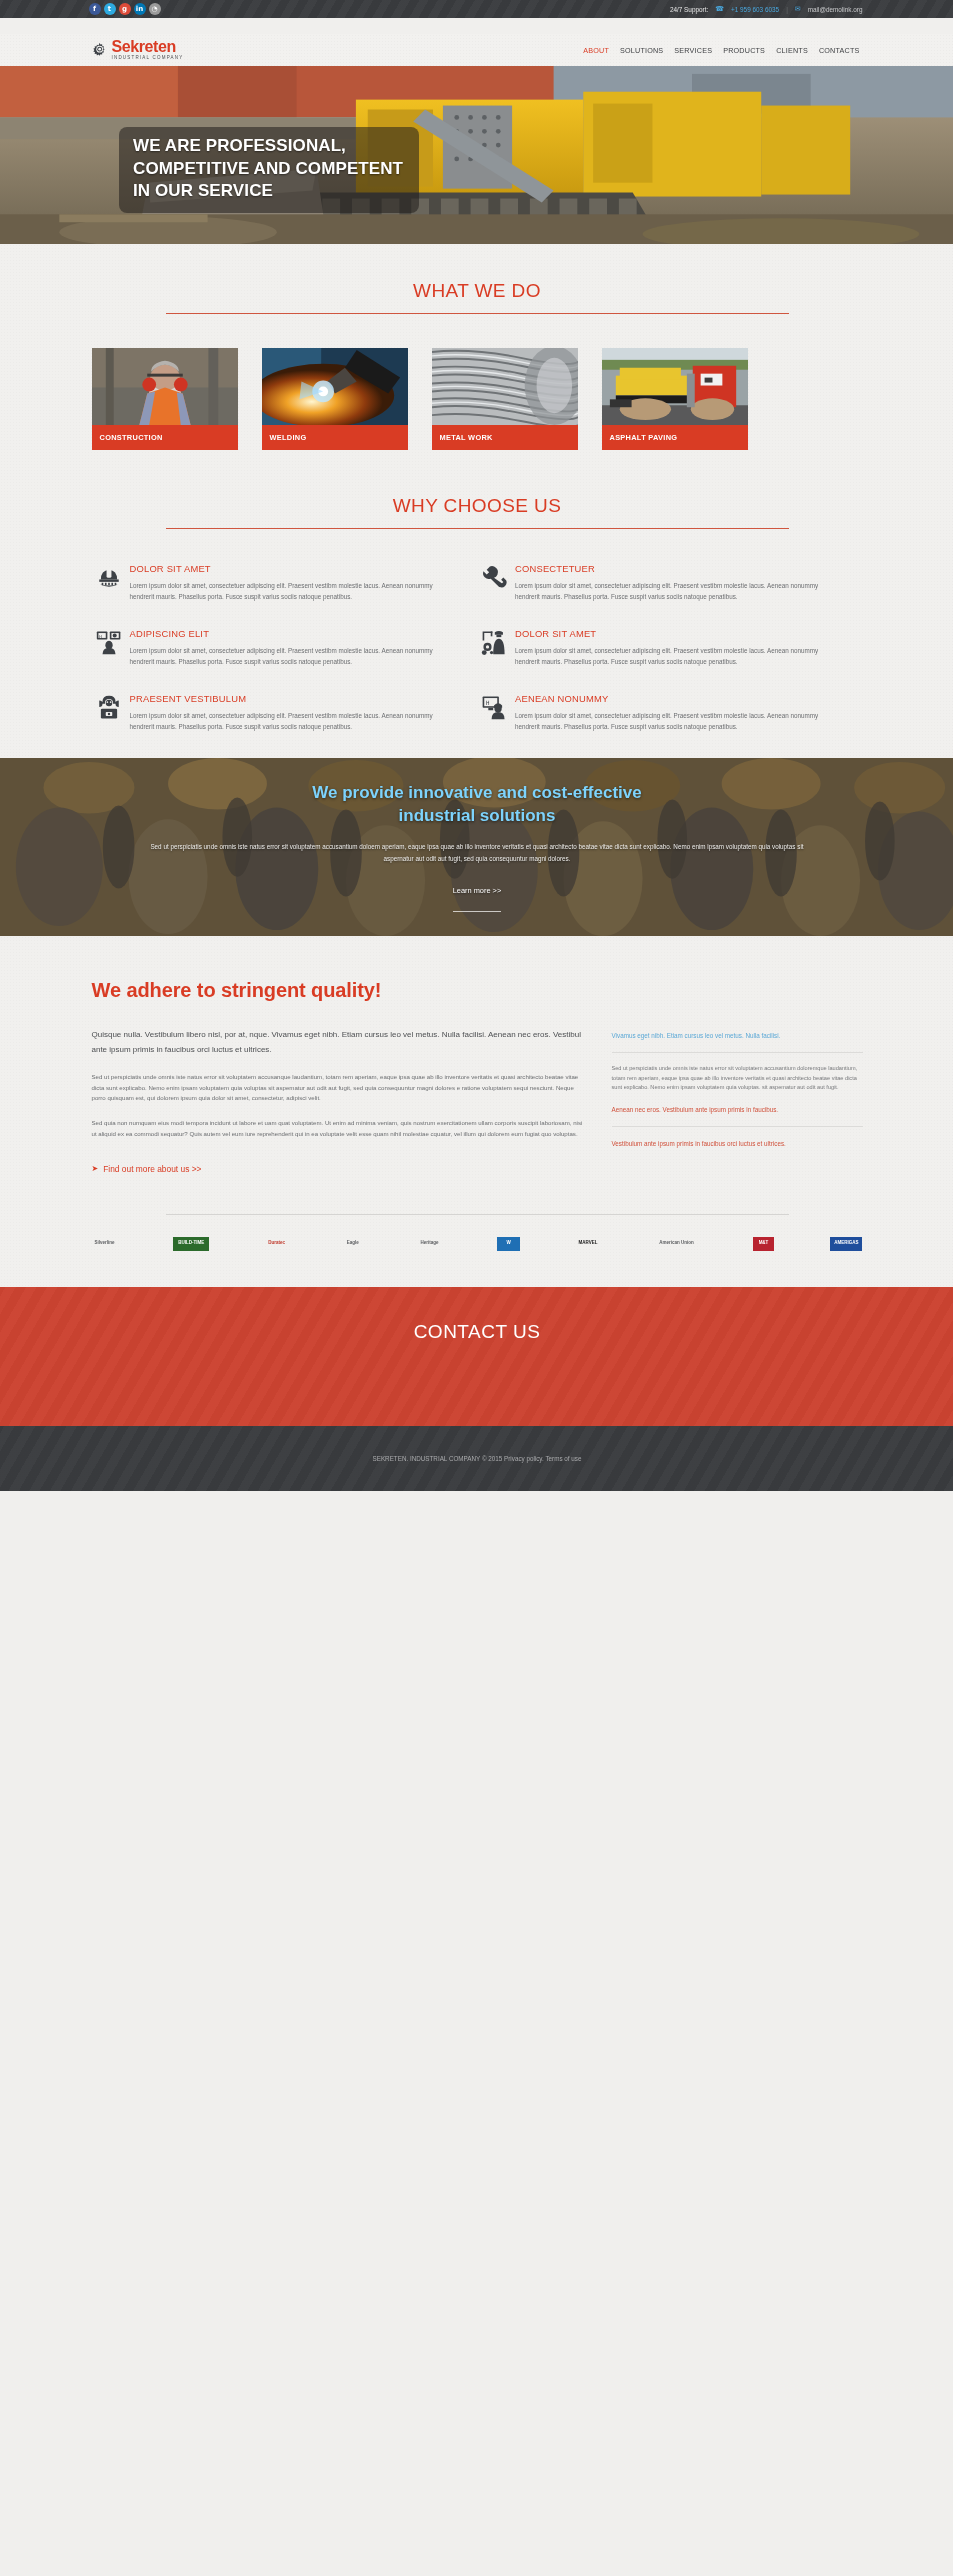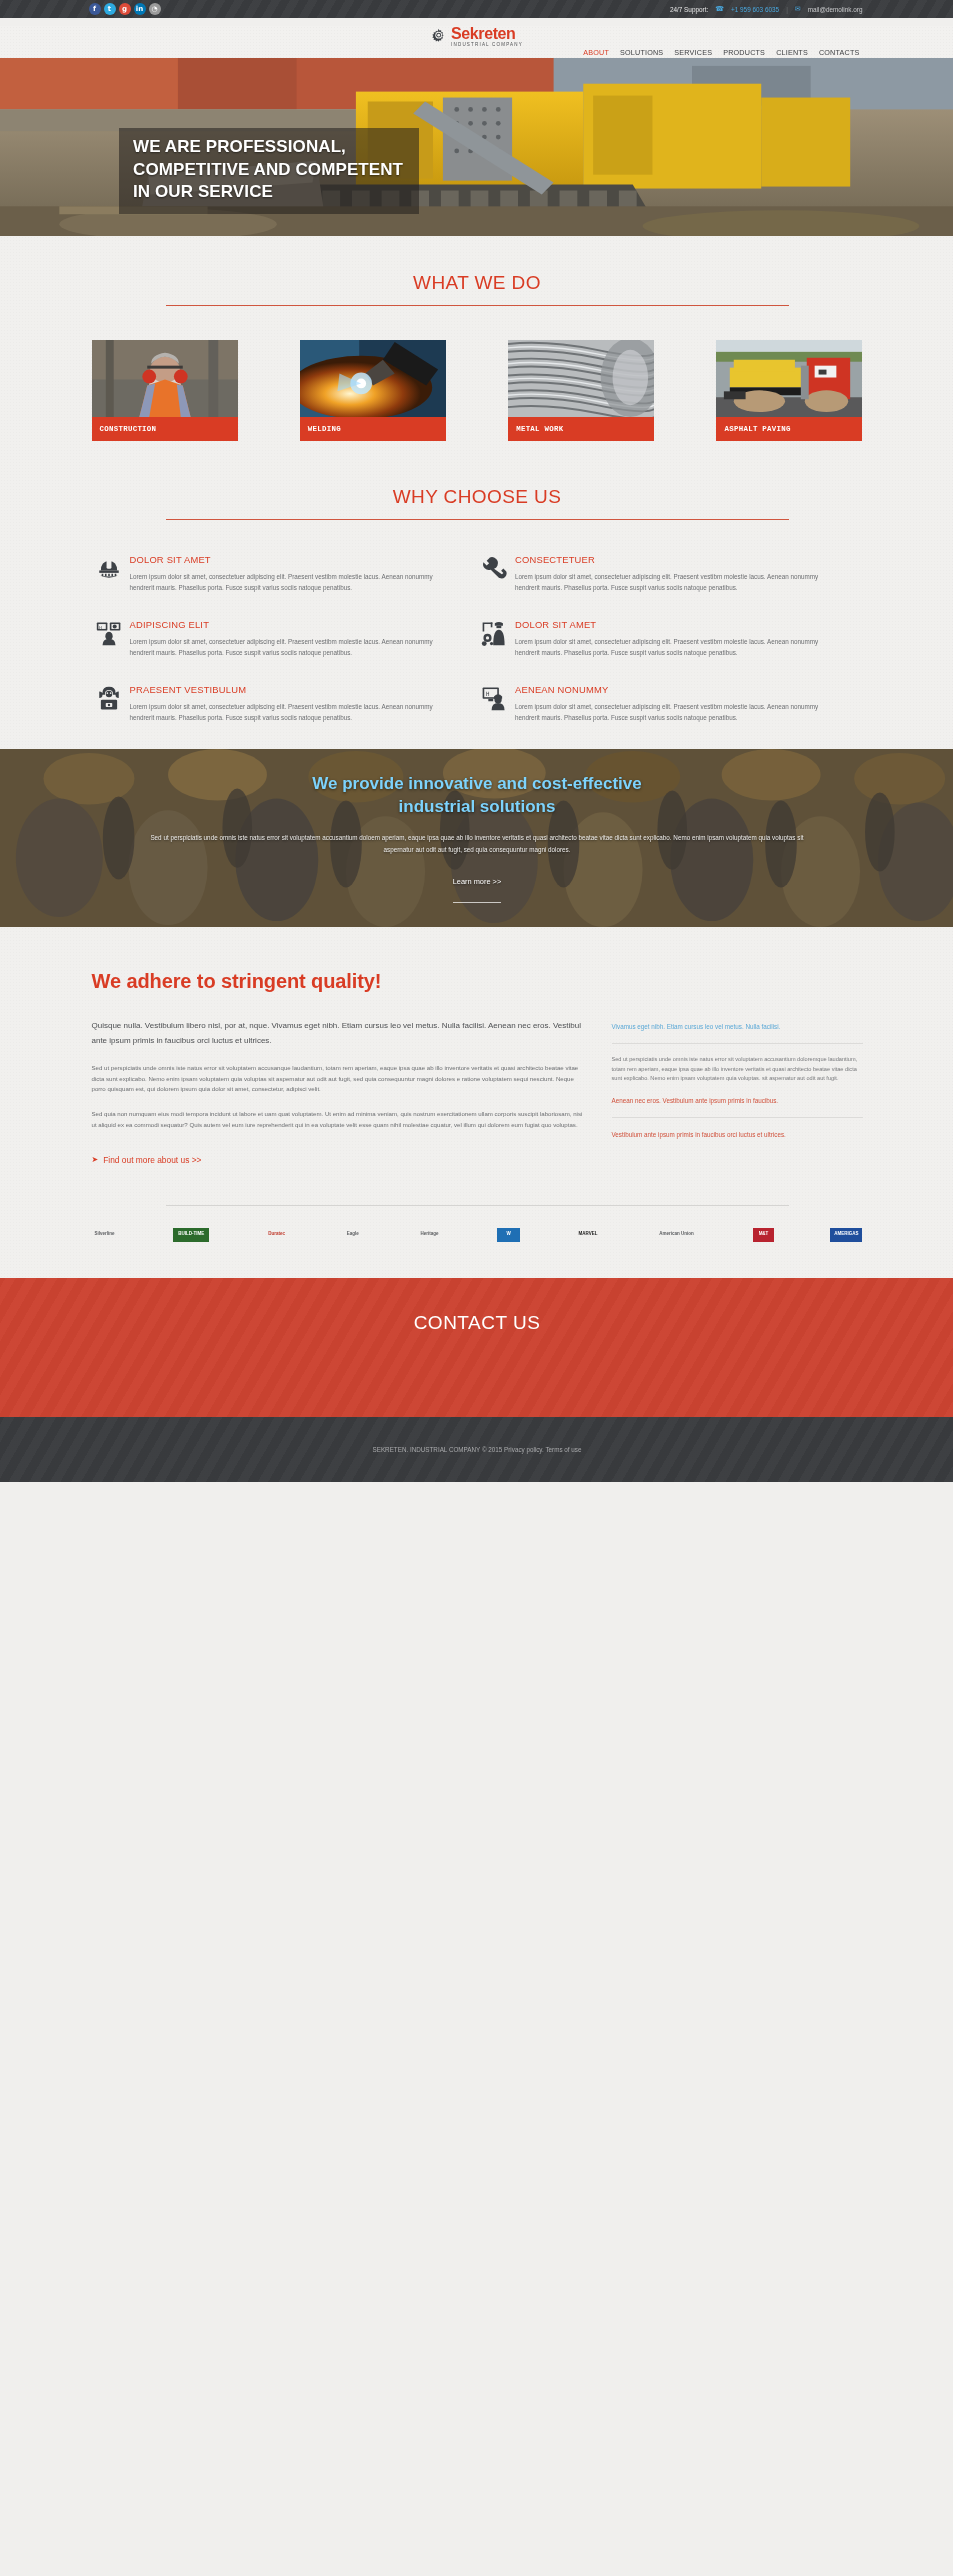--- a/index.html
+++ b/index.html
@@ -34,54 +34,55 @@
   .topinfo .lbl { color:#e8e8e8; }
   .topinfo a { color:#49a7dd; text-decoration:none; }
   .topinfo .sep { color:#6a6c6f; }
   .mini-ico { color:#49a7dd; font-size:7px; }
 
   
   .header { height:32px; background:#f2f1ef; position:relative;
     background-image:radial-gradient(rgba(0,0,0,0.022) 0.5px, transparent 0.5px);
     background-size:3px 3px;
   }
-  .header-inner { width:771px; margin:8px auto; height:32px; display:flex; align-items:center;flex-direction:column; }
+  .header-inner { width:771px; margin:16px auto; height:32px; display:flex; align-items:center; }
   .logo { display:flex; align-items:center; gap:3px; text-decoration:none; }
   .logo-gear { width:17px; height:17px; flex:none; }
   .logo-txt { display:flex; flex-direction:column; line-height:1; }
   .logo-name { font-size:16px; font-weight:bold; color:#d93c24; letter-spacing:-0.4px; font-family:"Liberation Sans", sans-serif; }
   .logo-sub { font-size:4.5px; color:#4c4e51; letter-spacing:1.2px; margin-top:1px; }
   .nav { margin-left:auto; display:flex; gap:11px; align-items:center; padding-right:3px; }
   .nav a { font-size:7.2px; color:#3f4144; text-decoration:none; letter-spacing:0.2px; font-weight:normal; }
   .nav a.active { color:#d93c24;text-align:center; }
 
   
   .hero { height:178px; position:relative; overflow:hidden; background:#8a7a52; }
   .hero-img { position:absolute; inset:0; }
   .hero-caption {
-    position:absolute; left:119px; top:70px;
+    position:absolute; left:119px; top:61px;
     background:rgba(32,30,28,0.55);
     padding:8px 16px 10px 14px;
+    border-radius:8px;
   }
   .hero-caption h1 {
     font-size:17px; line-height:1.33; color:#fff; font-weight:bold; letter-spacing:0.1px;
     text-shadow:0 1px 2px rgba(0,0,0,0.5);
   }
 
   
   .sec { background:#f1f0ee;
     background-image:radial-gradient(rgba(0,0,0,0.02) 0.5px, transparent 0.5px);
     background-size:3px 3px;
   }
   .sec-title { text-align:center; padding-top:36px; }
   .sec-title h2 { font-size:19px; color:#d93c24; font-weight:normal; letter-spacing:0.4px; }
   .sec-rule { width:623px; height:1px; background:#d0563f; margin:11px auto 0; }
 
   
-  .cards { display:flex; gap:12px; justify-content:space-between; padding:34px 0 0;font-family:Liberation Mono, monospace; }
+  .cards { display:flex; gap:24px; justify-content:flex-start; padding:34px 0 0; }
   .card { width:146px; }
   .card-img { height:77px; position:relative; overflow:hidden; }
   .card-cap { background:#d93c24; color:#fff; font-size:7.4px; font-weight:bold;
     letter-spacing:0.3px; padding:8px 8px; }
 
   
   .feat-grid { display:flex; flex-wrap:wrap; padding:34px 0 0; }
   .feat { width:50%; display:flex; gap:8px; padding:0 22px 26px 4px; }
   .feat-ico { width:26px; height:26px; flex:none; color:#3d4146; margin-top:1px; }
   .feat-body { flex:1; }

